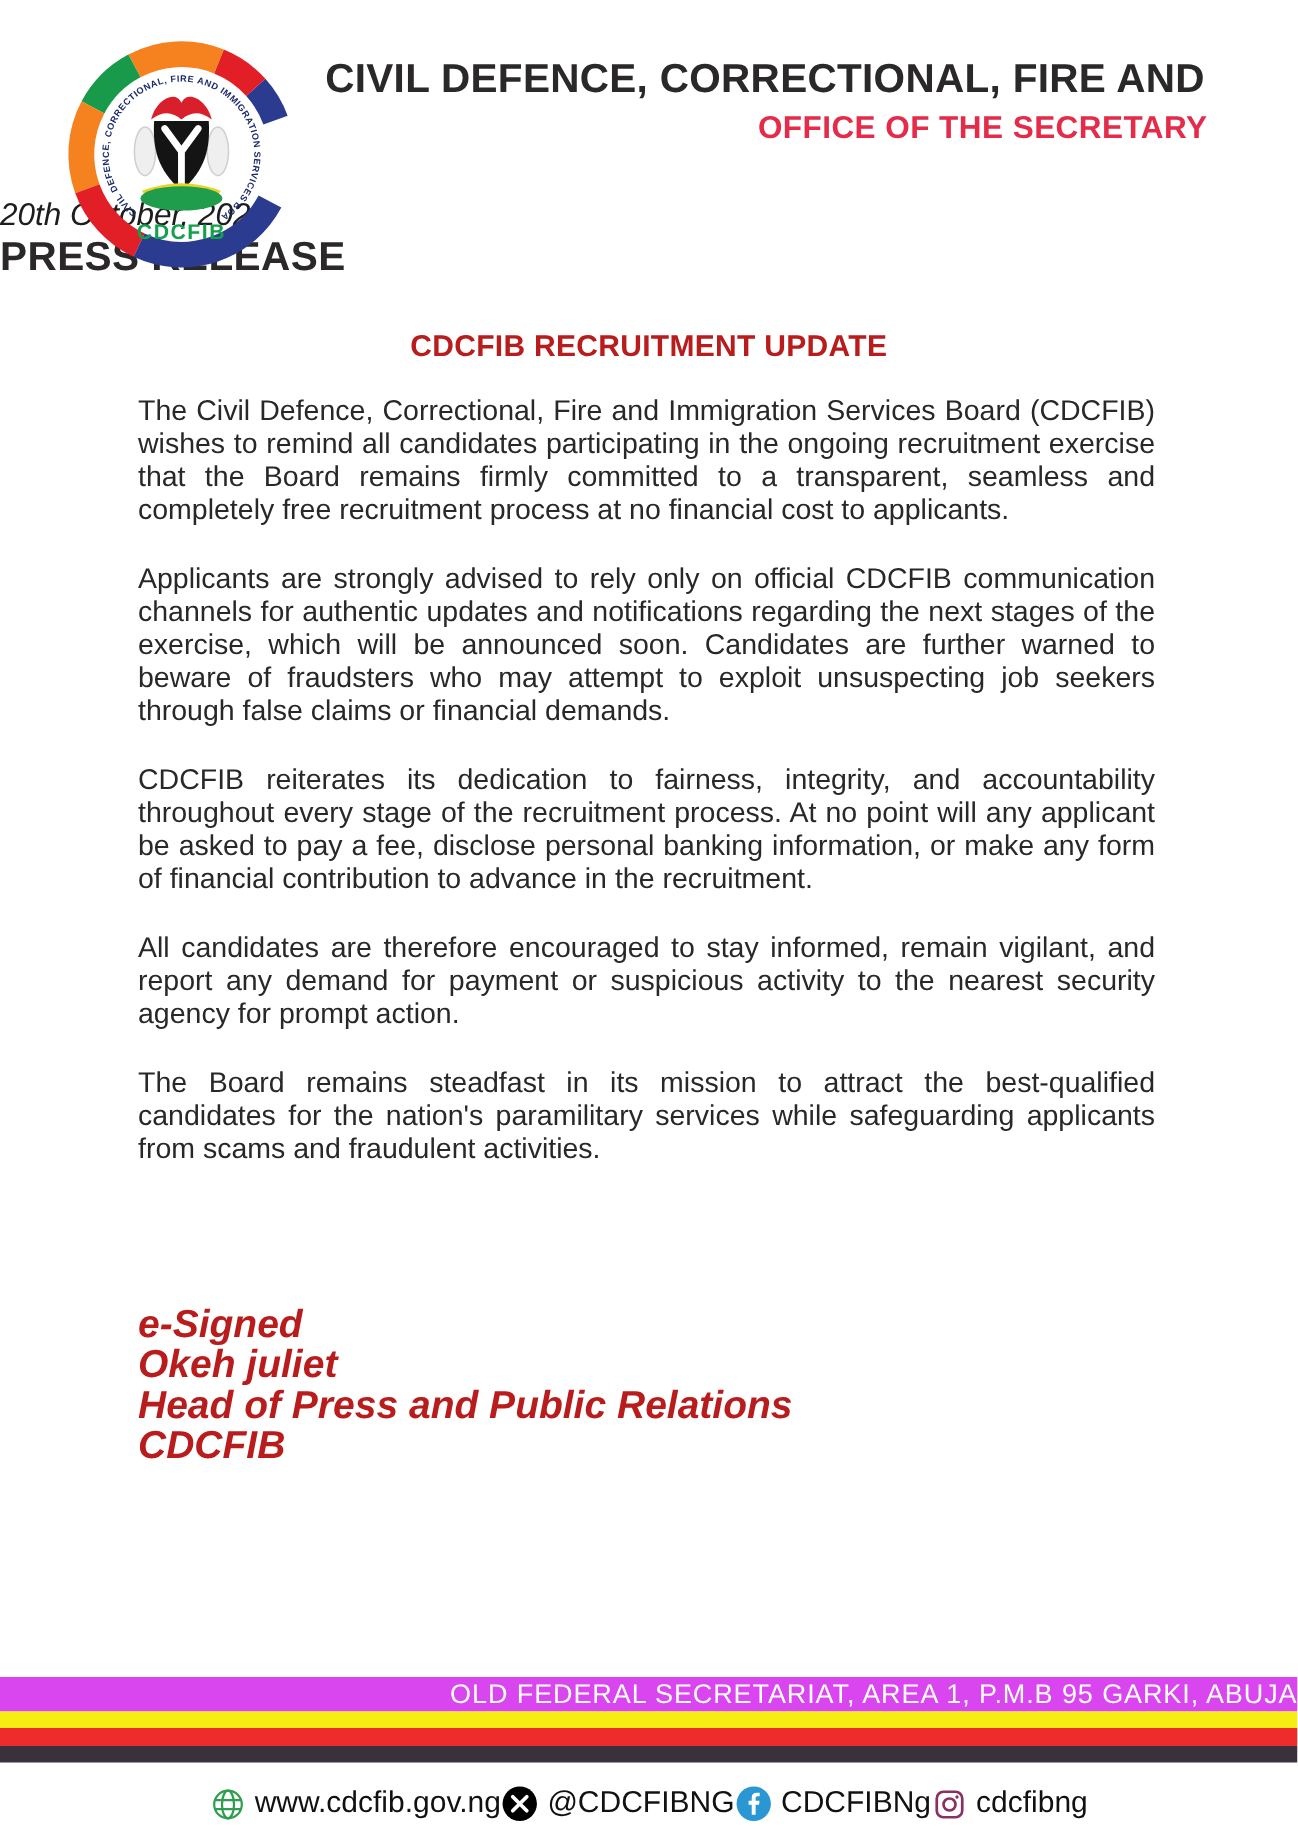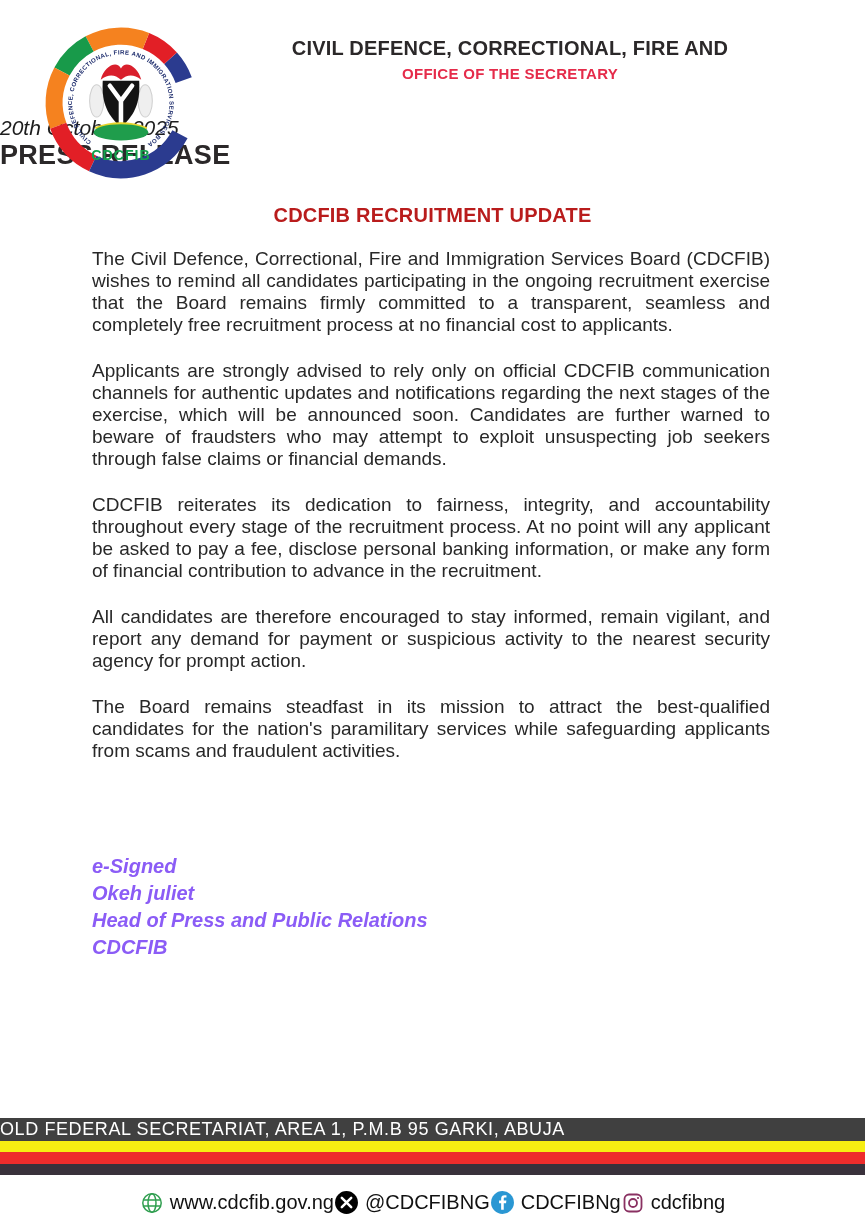--- a/index.html
+++ b/index.html
@@ -2,34 +2,34 @@
 <html><head>
 <meta charset="utf-8">
 <style>
   html,body{margin:0;padding:0;}
   body{background:#ffffff;font-family:"Liberation Sans", sans-serif;}
   .page{position:relative;width:865px;height:1224px;background:#ffffff;overflow:hidden;}
 
   
   .logo{position:absolute;left:38px;top:20px;width:172px;height:176px;}
   .header-text{margin:0 60px 0 215px;padding-top:36px;text-align:center;}
-  .org-name{font-size:20px;font-weight:bold;color:#2b2829;line-height:1.25;letter-spacing:.2px;margin:0;}
-  .office{font-size:15px;font-weight:bold;color:#e52b4a;margin-top:4px;letter-spacing:.3px;}
+  .org-name{font-size:27px;font-weight:bold;color:#2b2829;line-height:1.25;letter-spacing:.2px;margin:0;}
+  .office{font-size:21px;font-weight:bold;color:#e52b4a;margin-top:4px;letter-spacing:.3px;text-align:right;}
   .date-line{margin:34px 90px 0 0;text-align:left;font-style:italic;font-size:21px;color:#1d1d1d;}
 
   
   .doc-title{text-align:left;font-size:27px;font-weight:bold;color:#2b2829;letter-spacing:.3px;}
   .doc-subtitle{margin-top:33px;text-align:center;font-size:20px;font-weight:bold;color:#b91c1c;letter-spacing:.2px;}
   .body-copy{margin:21px 95px 0 92px;color:#282828;}
   .body-copy p{margin:0 0 24px 0;font-size:19px;line-height:22px;text-align:justify;}
-  .signature{margin:91px 0 0 92px;font-size:20px;font-weight:bold;font-style:italic;color:#8b5cf6;line-height:27px;}
+  .signature{margin:91px 0 0 92px;font-size:26px;font-weight:bold;font-style:italic;color:#b91c1c;line-height:27px;}
 
   
   .footer{position:absolute;left:0;right:0;top:1118px;}
-  .band-address{height:23px;background:#404040;color:#ffffff;text-align:left;font-size:18px;line-height:23px;letter-spacing:.6px;}
+  .band-address{height:23px;background:#d946ef;color:#ffffff;text-align:right;font-size:18px;line-height:23px;letter-spacing:.6px;}
   .band-yellow{height:11px;background:#f6ee12;}
   .band-red{height:12px;background:#ee2c2c;}
   .band-dark{height:11px;background:#39313b;}
   .social-row{display:flex;justify-content:center;align-items:center;margin-top:15px;}
   .social-item{display:flex;align-items:center;gap:6px;font-size:20px;color:#111111;}
   .social-item svg{display:block;}
 </style>
 </head>
 <body>
 

